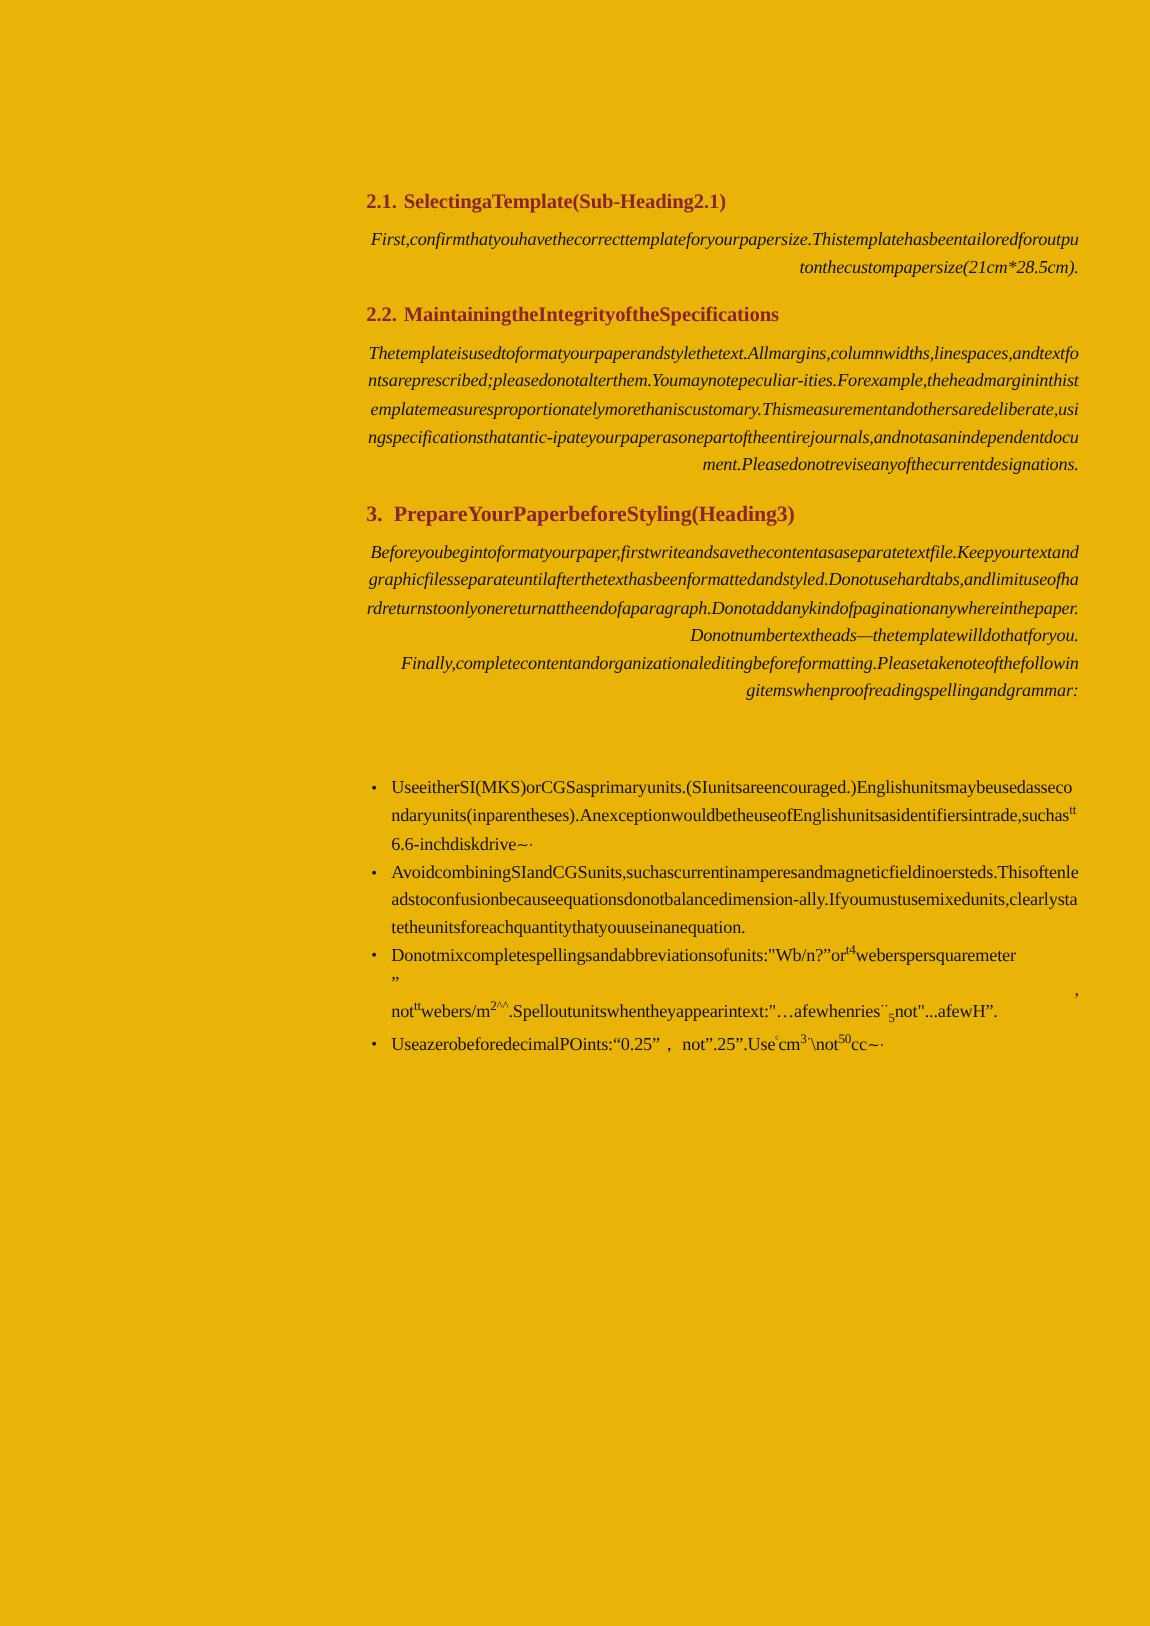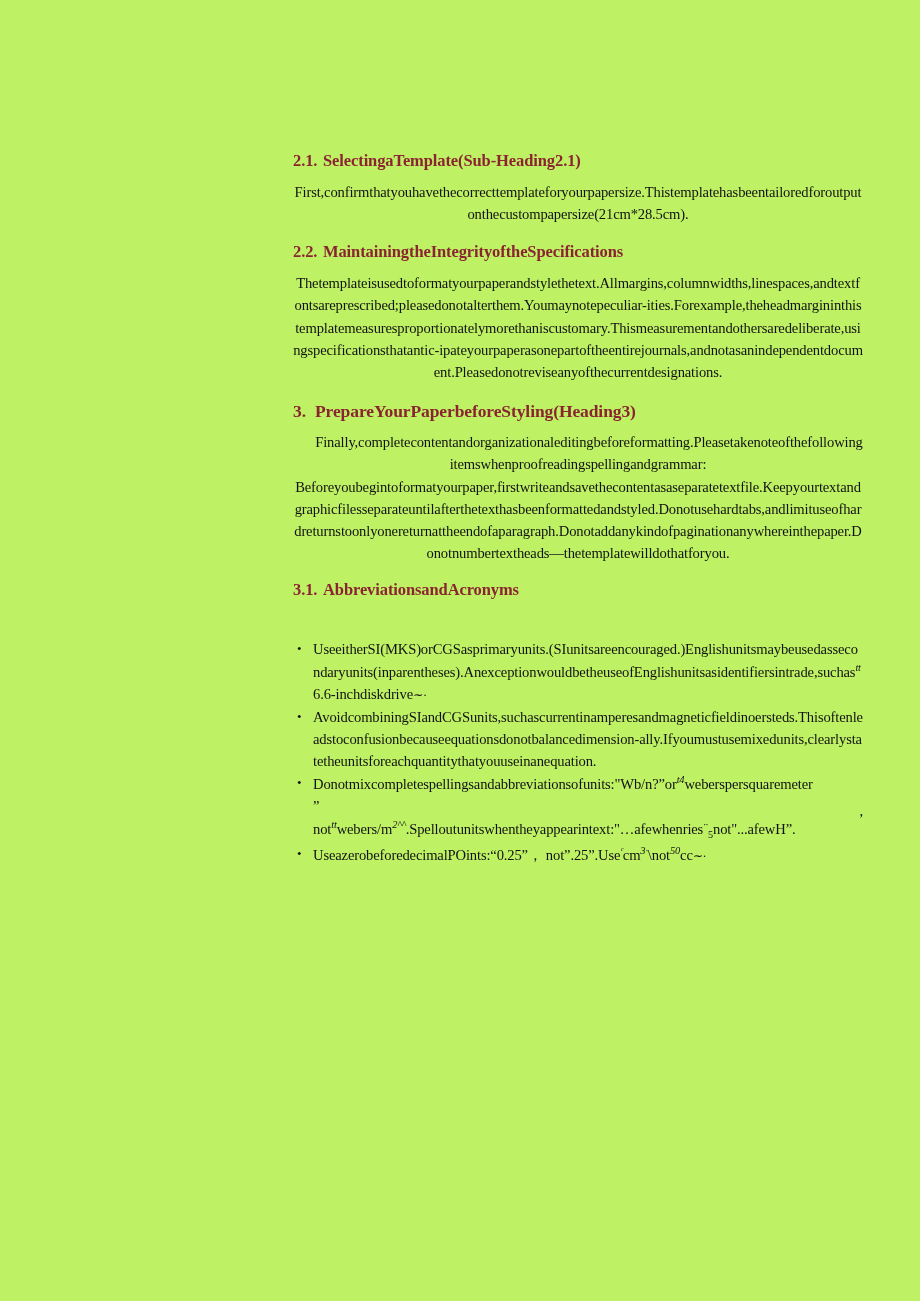--- a/index.html
+++ b/index.html
@@ -10,21 +10,21 @@
   body {
     width: 920px;
     height: 1301px;
     font-family: "Liberation Serif", "DejaVu Serif", serif;
     -webkit-font-smoothing: antialiased;
   }
   .page {
     position: relative;
     width: 920px;
     height: 1301px;
-    background: #bef264;
+    background: #eab308;
     overflow: hidden;
   }
   .content {
     position: absolute;
     left: 293px;
     top: 152px;
     width: 570px;
   }
   h2.heading {
     font-family: "Liberation Serif", "DejaVu Serif", serif;
@@ -45,24 +45,25 @@
   }
   h2.h-major .num {
     min-width: 22px;
   }
   p.body {
     font-size: 14.6px;
     color: #121212;
     margin: 0;
     padding: 0;
     line-height: 1.52;
-    text-align: center;
+    text-align: right;
     letter-spacing: -0.15px;
     word-break: break-all;
     overflow-wrap: anywhere;
+    font-style: italic;
   }
   p.body.indent {
     text-indent: 22px;
   }
   .sp-h1 { height: 18px; }
   .sp-h2 { height: 17px; }
   .sp-after-head { height: 10px; }
   ul.bullets {
     list-style: none;
     margin: 0;
@@ -83,21 +84,20 @@
     position: absolute;
     left: 4px;
     top: 0;
     font-size: 13px;
     line-height: 1.62;
   }
   .art-sup {
     font-size: 0.72em;
     vertical-align: super;
     letter-spacing: -0.2px;
-    font-style: italic;
   }
   .art-sub {
     font-size: 0.7em;
     vertical-align: sub;
   }
   .art-tilde {
     font-size: 0.85em;
     letter-spacing: -0.5px;
   }
   .orphan-line {
@@ -131,28 +131,25 @@
     </h2>
     <div class="sp-after-head"></div>
     <p class="body">Thetemplateisusedtoformatyourpaperandstylethetext.Allmargins,columnwidths,linespaces,andtextfontsareprescribed;pleasedonotalterthem.Youmaynotepeculiar-ities.Forexample,theheadmargininthistemplatemeasuresproportionatelymorethaniscustomary.Thismeasurementandothersaredeliberate,usingspecificationsthatantic-ipateyourpaperasonepartoftheentirejournals,andnotasanindependentdocument.Pleasedonotreviseanyofthecurrentdesignations.</p>
 
     <div class="sp-h1"></div>
 
     <h2 class="heading h-major">
       <span class="num">3.</span><span>PrepareYourPaperbeforeStyling(Heading3)</span>
     </h2>
     <div class="sp-after-head"></div>
+    <p class="body">Beforeyoubegintoformatyourpaper,firstwriteandsavethecontentasaseparatetextfile.Keepyourtextandgraphicfilesseparateuntilafterthetexthasbeenformattedandstyled.Donotusehardtabs,andlimituseofhardreturnstoonlyonereturnattheendofaparagraph.Donotaddanykindofpaginationanywhereinthepaper.Donotnumbertextheads—thetemplatewilldothatforyou.</p>
     <p class="body indent">Finally,completecontentandorganizationaleditingbeforeformatting.Pleasetakenoteofthefollowingitemswhenproofreadingspellingandgrammar:</p>
-    <p class="body">Beforeyoubegintoformatyourpaper,firstwriteandsavethecontentasaseparatetextfile.Keepyourtextandgraphicfilesseparateuntilafterthetexthasbeenformattedandstyled.Donotusehardtabs,andlimituseofhardreturnstoonlyonereturnattheendofaparagraph.Donotaddanykindofpaginationanywhereinthepaper.Donotnumbertextheads—thetemplatewilldothatforyou.</p>
 
     <div class="sp-h2"></div>
 
-    <h2 class="heading">
-      <span class="num">3.1.</span><span>AbbreviationsandAcronyms</span>
-    </h2>
     <div class="sp-after-head"></div>
 
     <div class="sp-h1"></div>
 
     <div class="sp-after-head"></div>
 
     <ul class="bullets">
       <li>
         <span class="dot">•</span><span>UseeitherSI(MKS)orCGSasprimaryunits.(SIunitsareencouraged.)Englishunitsmaybeusedassecondaryunits(inparentheses).AnexceptionwouldbetheuseofEnglishunitsasidentifiersintrade,suchas</span><span class="art-sup">tt</span><span>6.6-inchdiskdrive</span><span class="art-tilde">∼·</span>
       </li>

